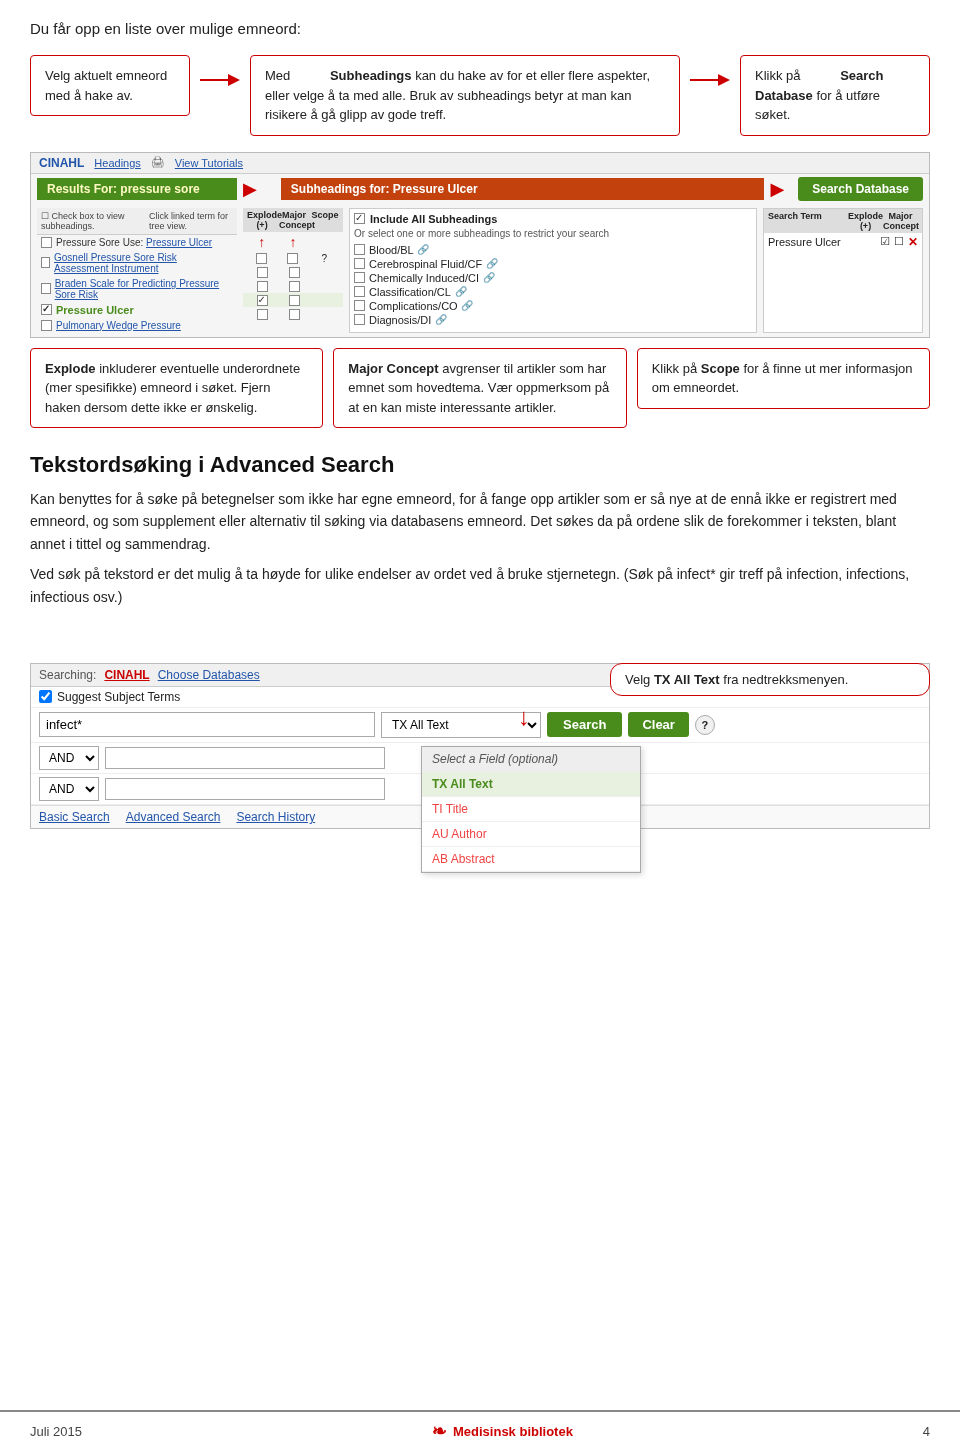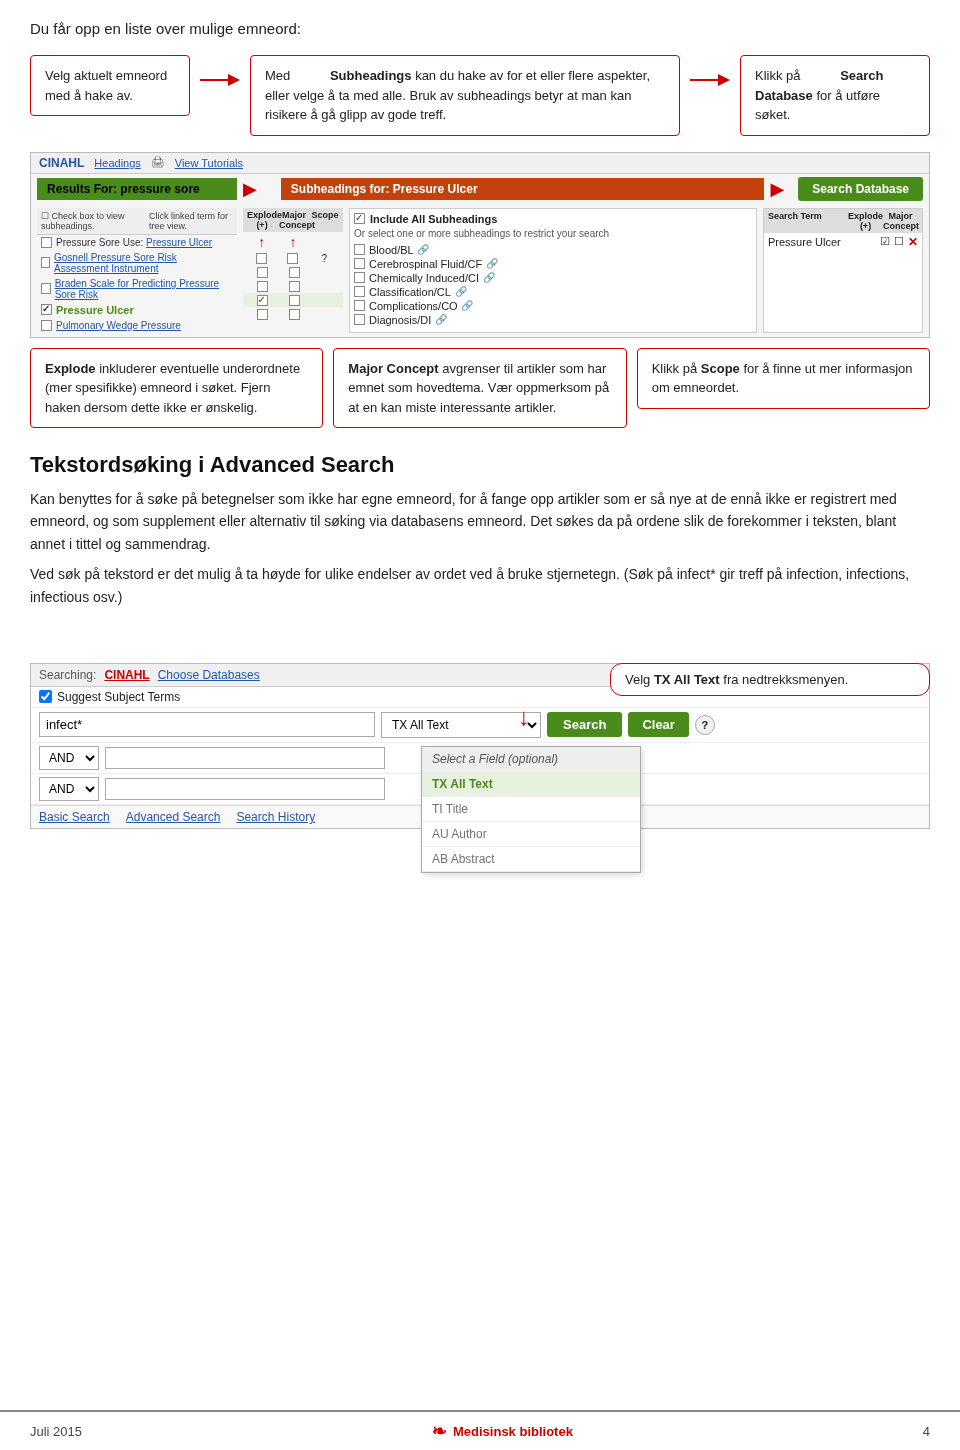--- a/index.html
+++ b/index.html
@@ -66,21 +66,21 @@
     }
 
     .cinahl-link {
       color: #2255aa;
       text-decoration: underline;
       font-size: 11px;
     }
 
     .results-panel {
       background: #4a8c1c;
-      color: #000000;
+      color: #fef9c3;
       padding: 4px 10px;
       font-size: 12px;
       font-weight: bold;
       width: 200px;
       flex-shrink: 0;
     }
 
     .subheadings-panel {
       background: #c2410c;
       color: #fff;
@@ -374,21 +374,21 @@
       border: 1px solid #aaa;
       width: 220px;
       z-index: 10;
       font-size: 12px;
       box-shadow: 2px 2px 6px rgba(0,0,0,0.15);
     }
 
     .dropdown-overlay .dd-item {
       padding: 5px 10px;
       border-bottom: 1px solid #eee;
-      color: #737373;
+      color: #ef4444;
     }
 
     .dropdown-overlay .dd-item.selected {
       background: #e8f0e0;
       font-weight: bold;
       color: #4a8c1c;
     }
 
     .dropdown-overlay .dd-item:first-child {
       background: #eee;

